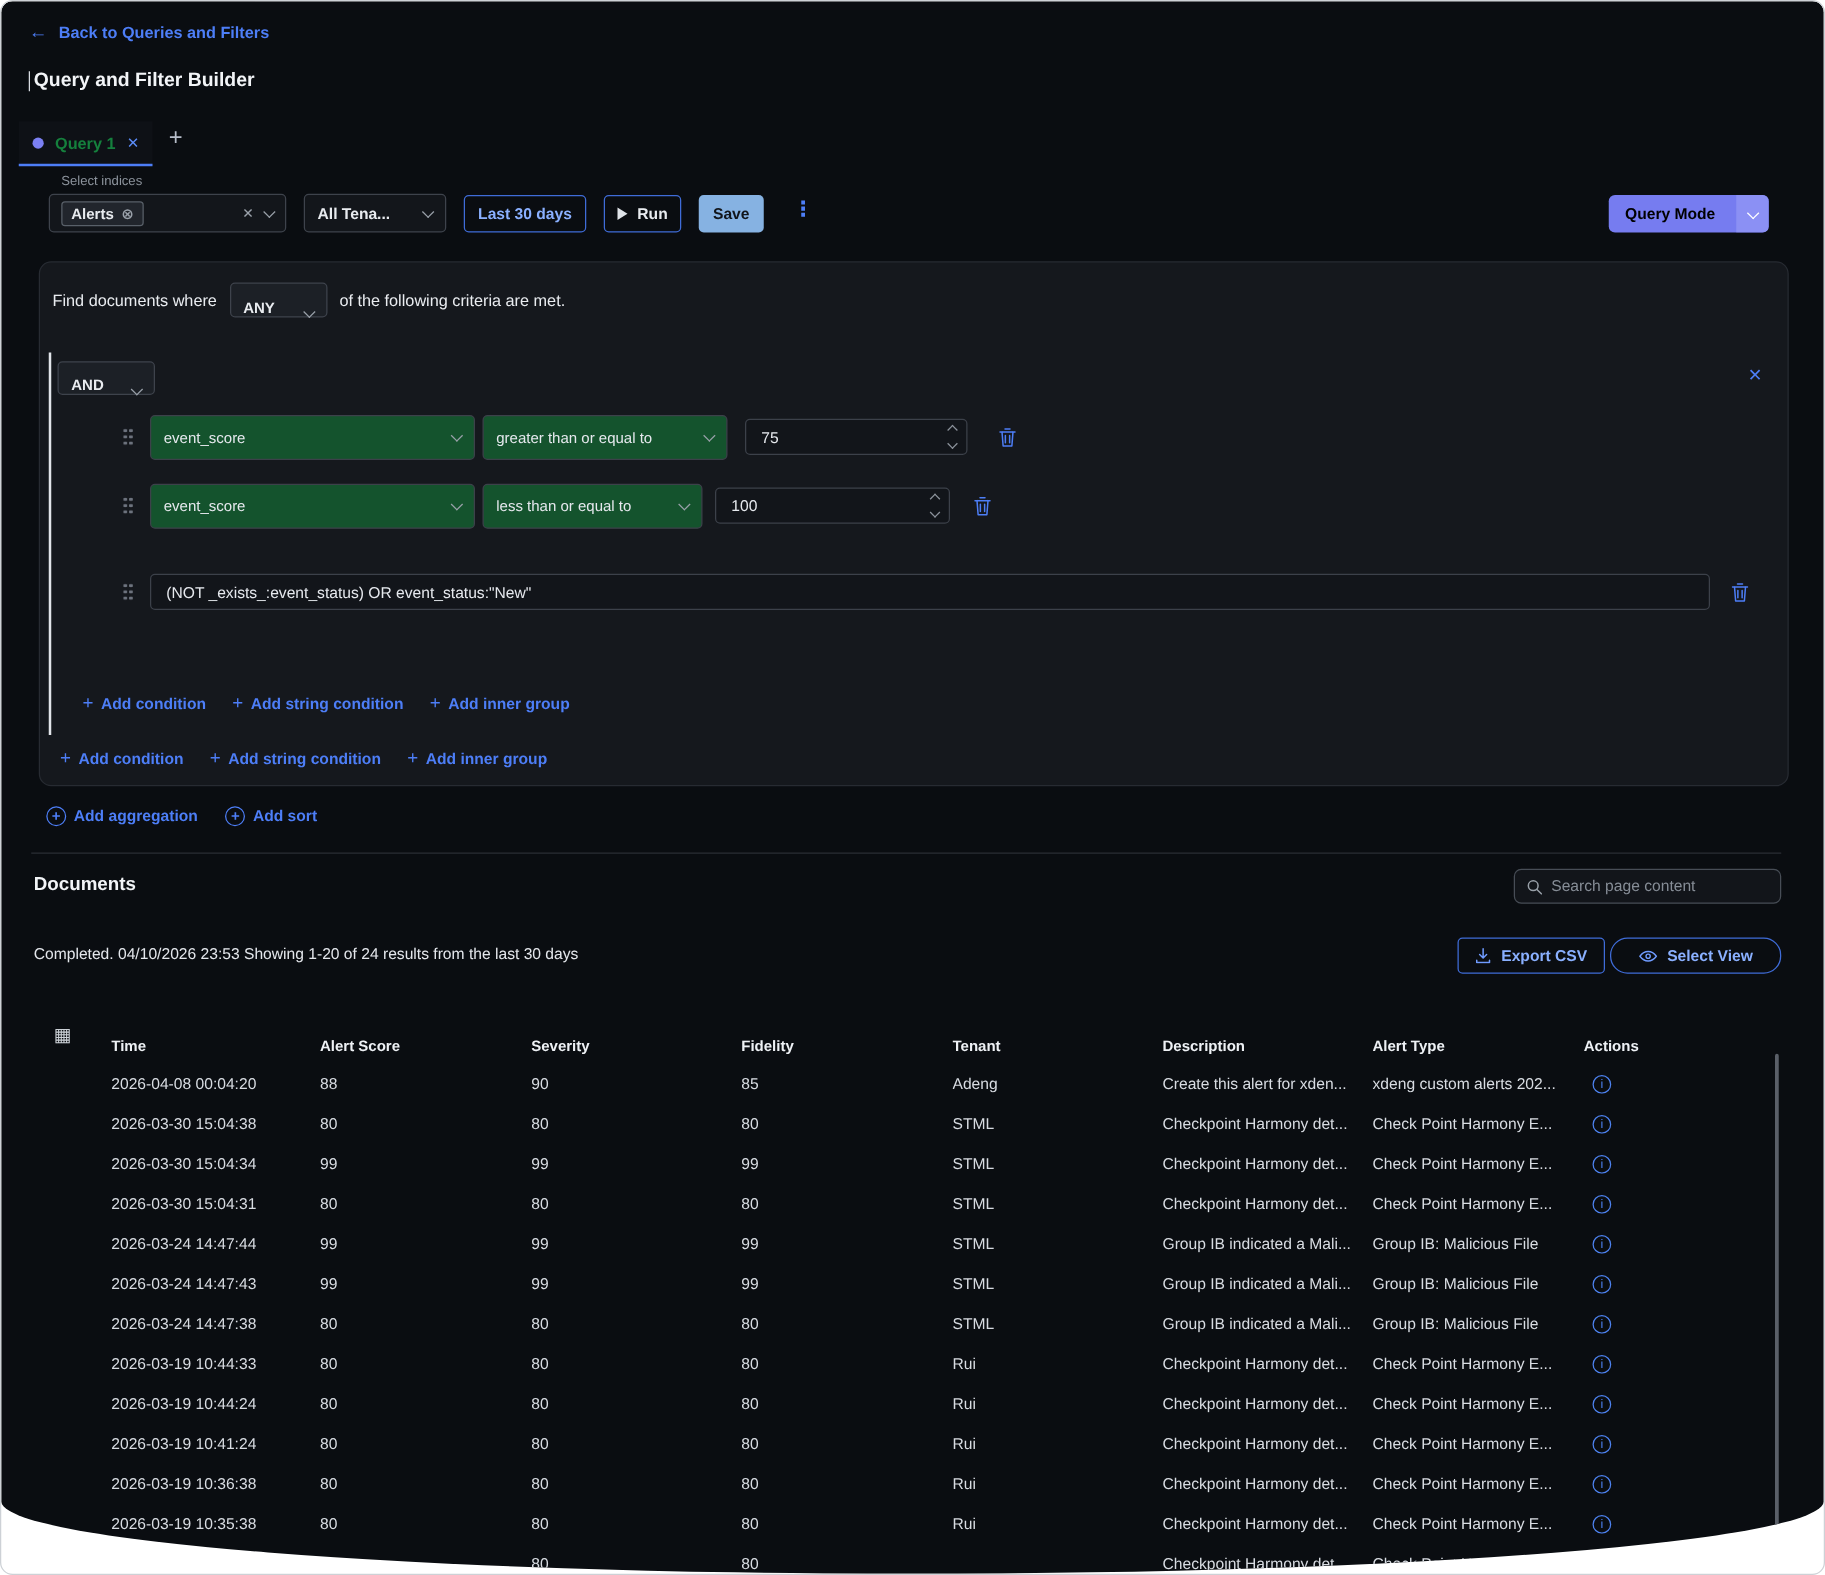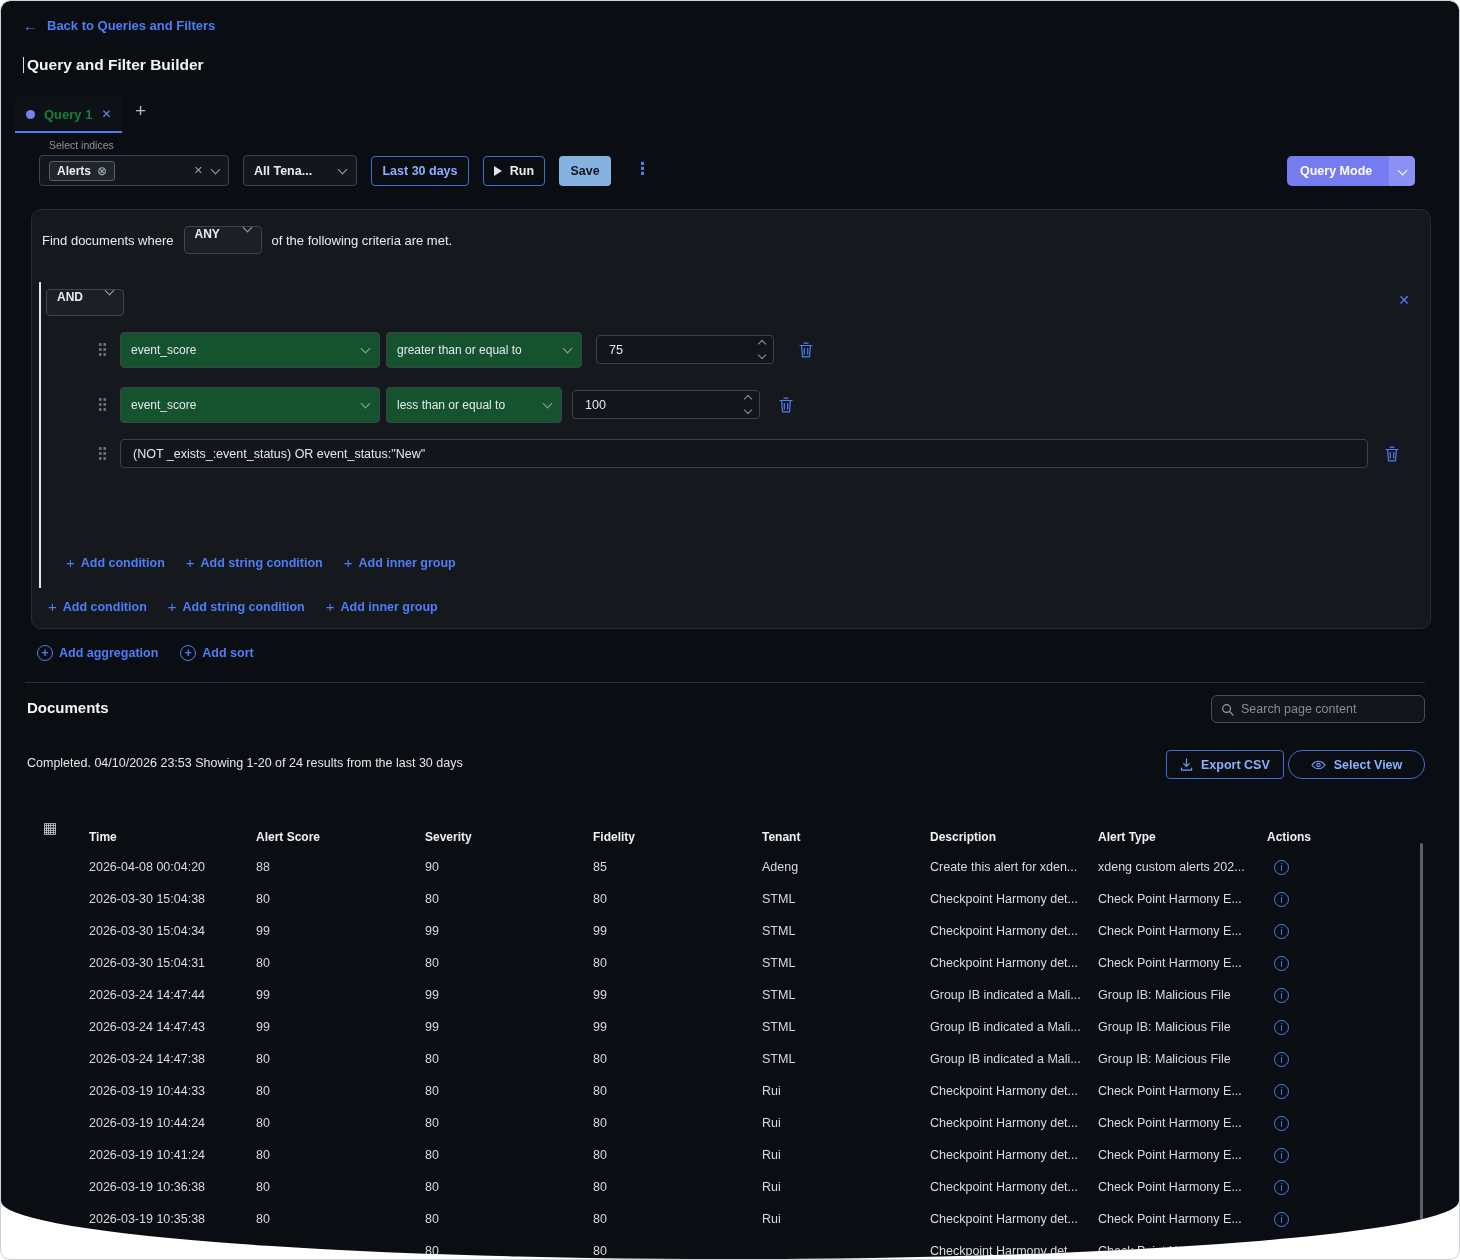--- a/index.html
+++ b/index.html
@@ -27,33 +27,33 @@
   .indices-clear{margin-left:auto;color:#9aa1aa;font-size:11px;cursor:pointer;}
   .tenant{position:absolute;left:242px;top:154px;width:114px;height:31px;padding:0 10px;font-size:12.5px;justify-content:space-between;cursor:pointer;}
   .chev{width:7px;height:7px;border-right:1.6px solid #9aa1aa;border-bottom:1.6px solid #9aa1aa;transform:rotate(45deg);flex:none;margin-top:-3px;}
   .btn-outline{border:1px solid #3f6cd8;border-radius:4px;background:transparent;display:flex;align-items:center;justify-content:center;font-weight:600;cursor:pointer;font-family:inherit;}
   .btn-range{position:absolute;left:370px;top:155px;height:30px;width:98px;color:#8ab0ff;font-size:12.5px;}
   .btn-run{position:absolute;left:482px;top:155px;height:30px;width:62px;color:#e9ecf0;font-size:12.5px;gap:8px;}
   .play{width:0;height:0;border-left:8px solid #dfe3e8;border-top:5px solid transparent;border-bottom:5px solid transparent;}
   .btn-save{position:absolute;left:558px;top:155px;height:30px;width:52px;background:#86b2e2;border:0;border-radius:4px;color:#11151b;font-size:12.5px;font-weight:700;display:flex;align-items:center;justify-content:center;cursor:pointer;font-family:inherit;}
   .kebab{position:absolute;left:633px;top:157px;color:#4d7ef7;font-size:17px;font-weight:700;cursor:pointer;}
   .qmode{position:absolute;left:1286px;top:155px;height:30px;width:128px;background:#767cf0;border-radius:5px;display:flex;align-items:center;overflow:hidden;cursor:pointer;}
-  .qmode-label{flex:1;color:#ffffff;font-size:12.5px;font-weight:600;padding-left:13px;}
+  .qmode-label{flex:1;color:#000000;font-size:12.5px;font-weight:600;padding-left:13px;}
   .qmode-chev{width:26px;height:100%;background:#8b90f4;display:flex;align-items:center;justify-content:center;}
   .qmode-chev .chev{border-color:#fff;margin-top:-2px;}
 
   
   .panel{position:absolute;left:30px;top:208px;width:1400px;height:420px;background:#15181d;border:1px solid #272b32;border-radius:10px;}
   .find-row{position:absolute;left:10px;top:16px;display:flex;align-items:center;gap:10px;color:#e9ecf0;font-size:13px;}
-  .mini-sel{background:#1c2026;border:1px solid #3e434c;border-radius:4px;height:28px;width:78px;display:flex;align-items:flex-start;justify-content:space-between;padding:0 10px;font-size:12px;color:#e9ecf0;font-weight:600;cursor:pointer;}
+  .mini-sel{background:#1c2026;border:1px solid #3e434c;border-radius:4px;height:28px;width:78px;display:flex;align-items:flex-end;justify-content:space-between;padding:0 10px;font-size:12px;color:#e9ecf0;font-weight:600;cursor:pointer;}
   .group-line{position:absolute;left:7px;top:72px;width:2px;height:306px;background:#e2e5ea;}
   .and-sel{position:absolute;left:14px;top:79px;height:27px;}
   .group-close{position:absolute;right:20px;top:82px;color:#4d7ef7;font-size:14px;cursor:pointer;}
   .crow{position:absolute;left:66px;display:flex;align-items:center;height:29px;}
-  .r1{top:125px;} .r2{top:180px;} .r3{top:229px;justify-content:space-between;} .r4{top:290px;}
+  .r1{top:125px;} .r2{top:180px;} .r3{top:249px;justify-content:space-between;} .r4{top:290px;}
   .drag-handle{width:9px;height:15px;margin-right:13px;background-image:radial-gradient(circle,#6d737e 1.3px,transparent 1.5px);background-size:4.5px 5px;cursor:grab;}
   .sel{background:#14532d;border:1px solid #3c414a;border-radius:4px;height:29px;display:flex;align-items:center;padding:17px 10px;font-size:12px;color:#e6e9ee;cursor:pointer;}
   .sel .chev{margin-left:auto;}
   .field-sel{width:260px;}
   .op-sel{width:196px;margin-left:6px;}
   .op-sel.narrow{width:176px;}
   .num-box{width:178px;margin-left:14px;background:#12151a;border:1px solid #3c414a;border-radius:4px;height:29px;display:flex;align-items:center;padding:0 8px 0 12px;}
   .num-box.wide{width:188px;margin-left:10px;justify-content:center;}
   .num-box input{flex:1;background:transparent;border:0;outline:0;color:#e6e9ee;font-size:12.5px;font-family:inherit;width:100%;}
   .spin{display:flex;flex-direction:column;gap:5px;align-items:center;}

